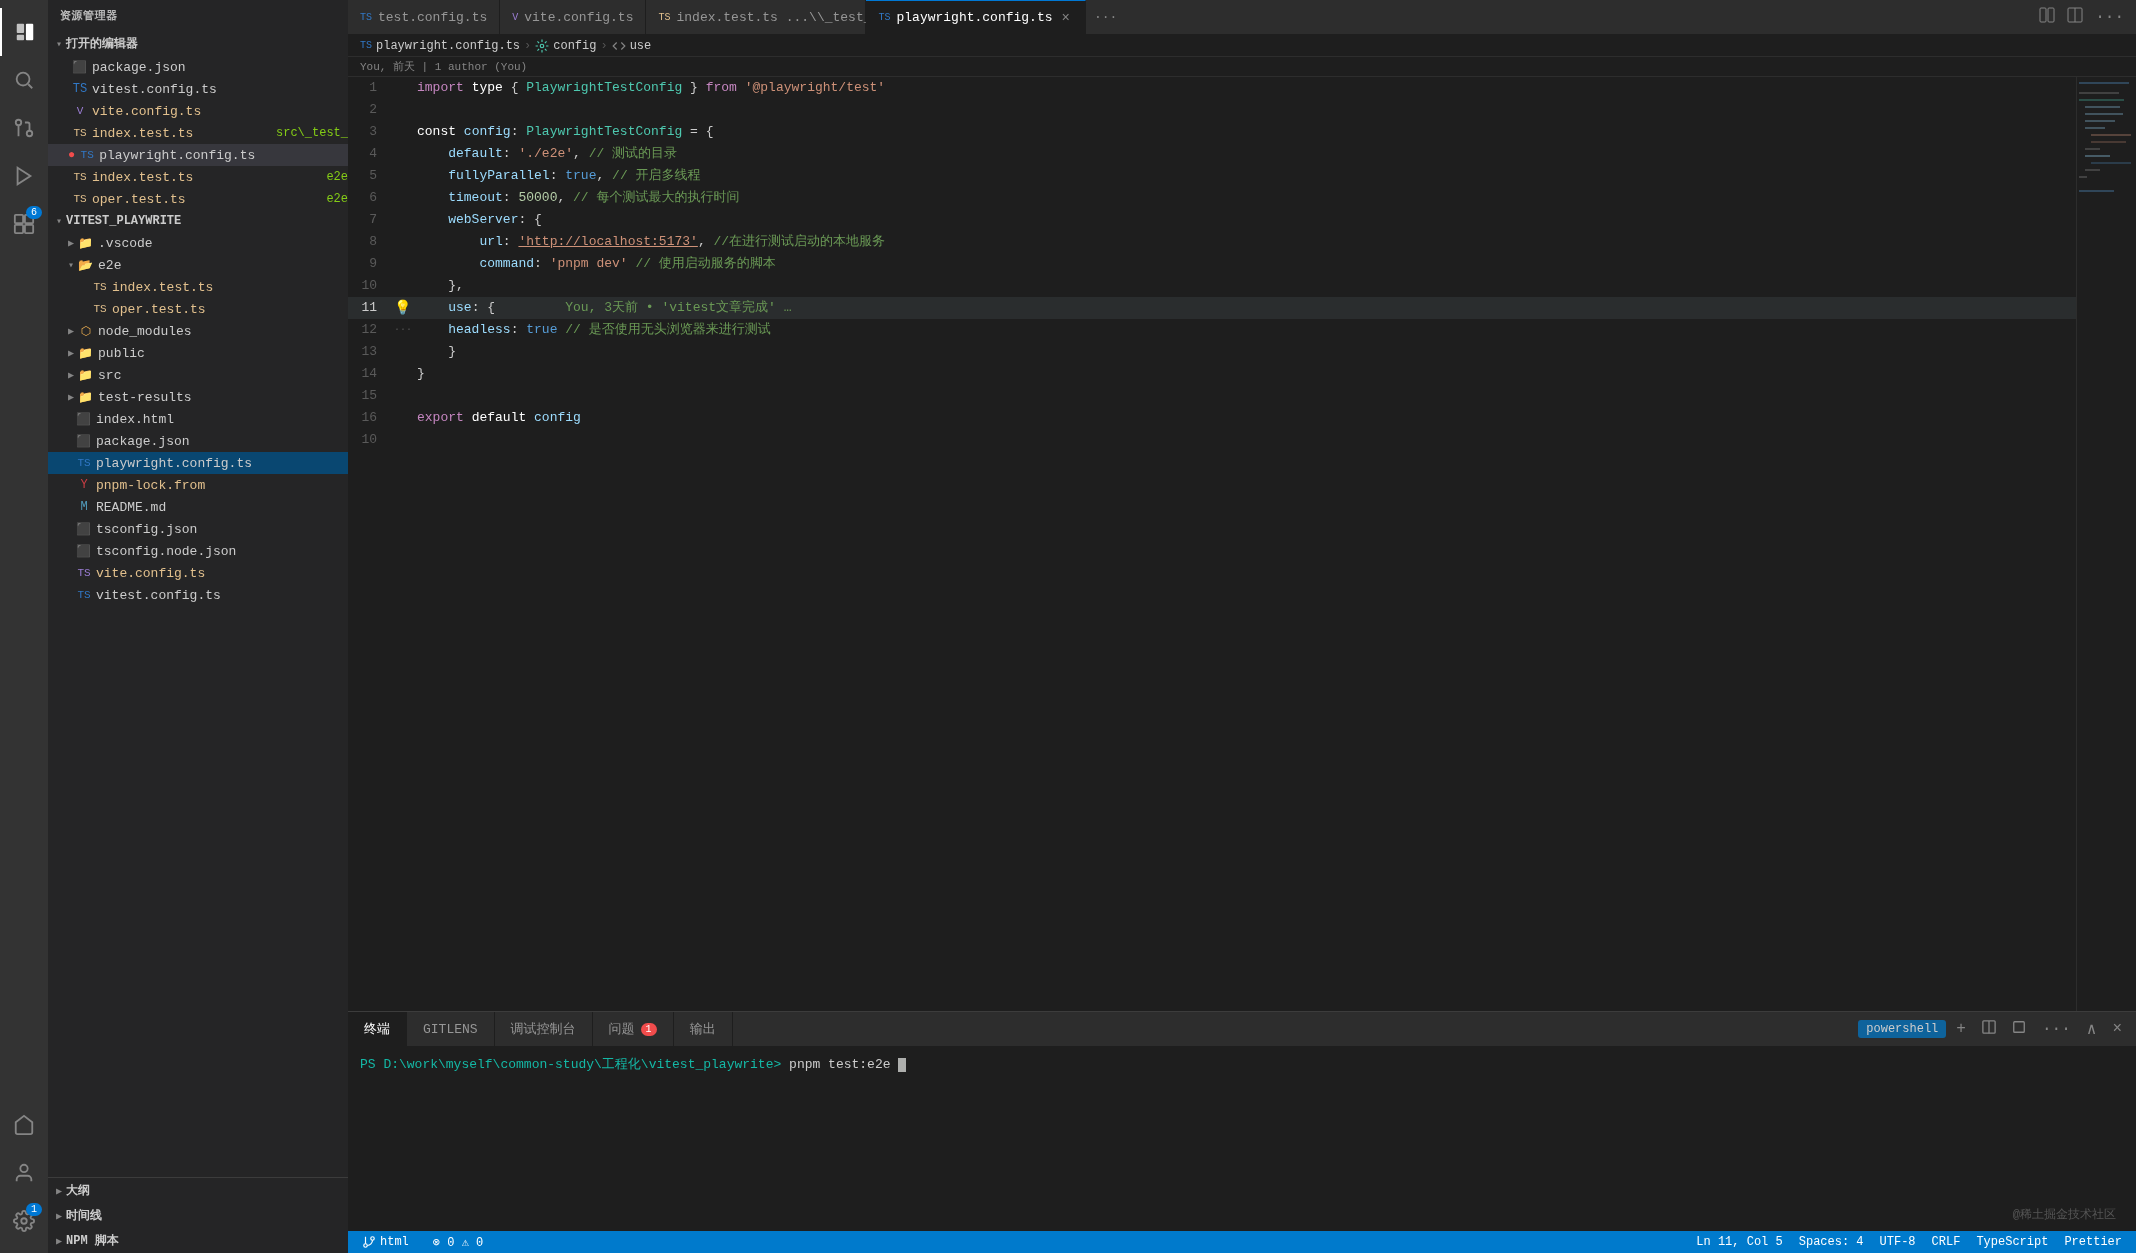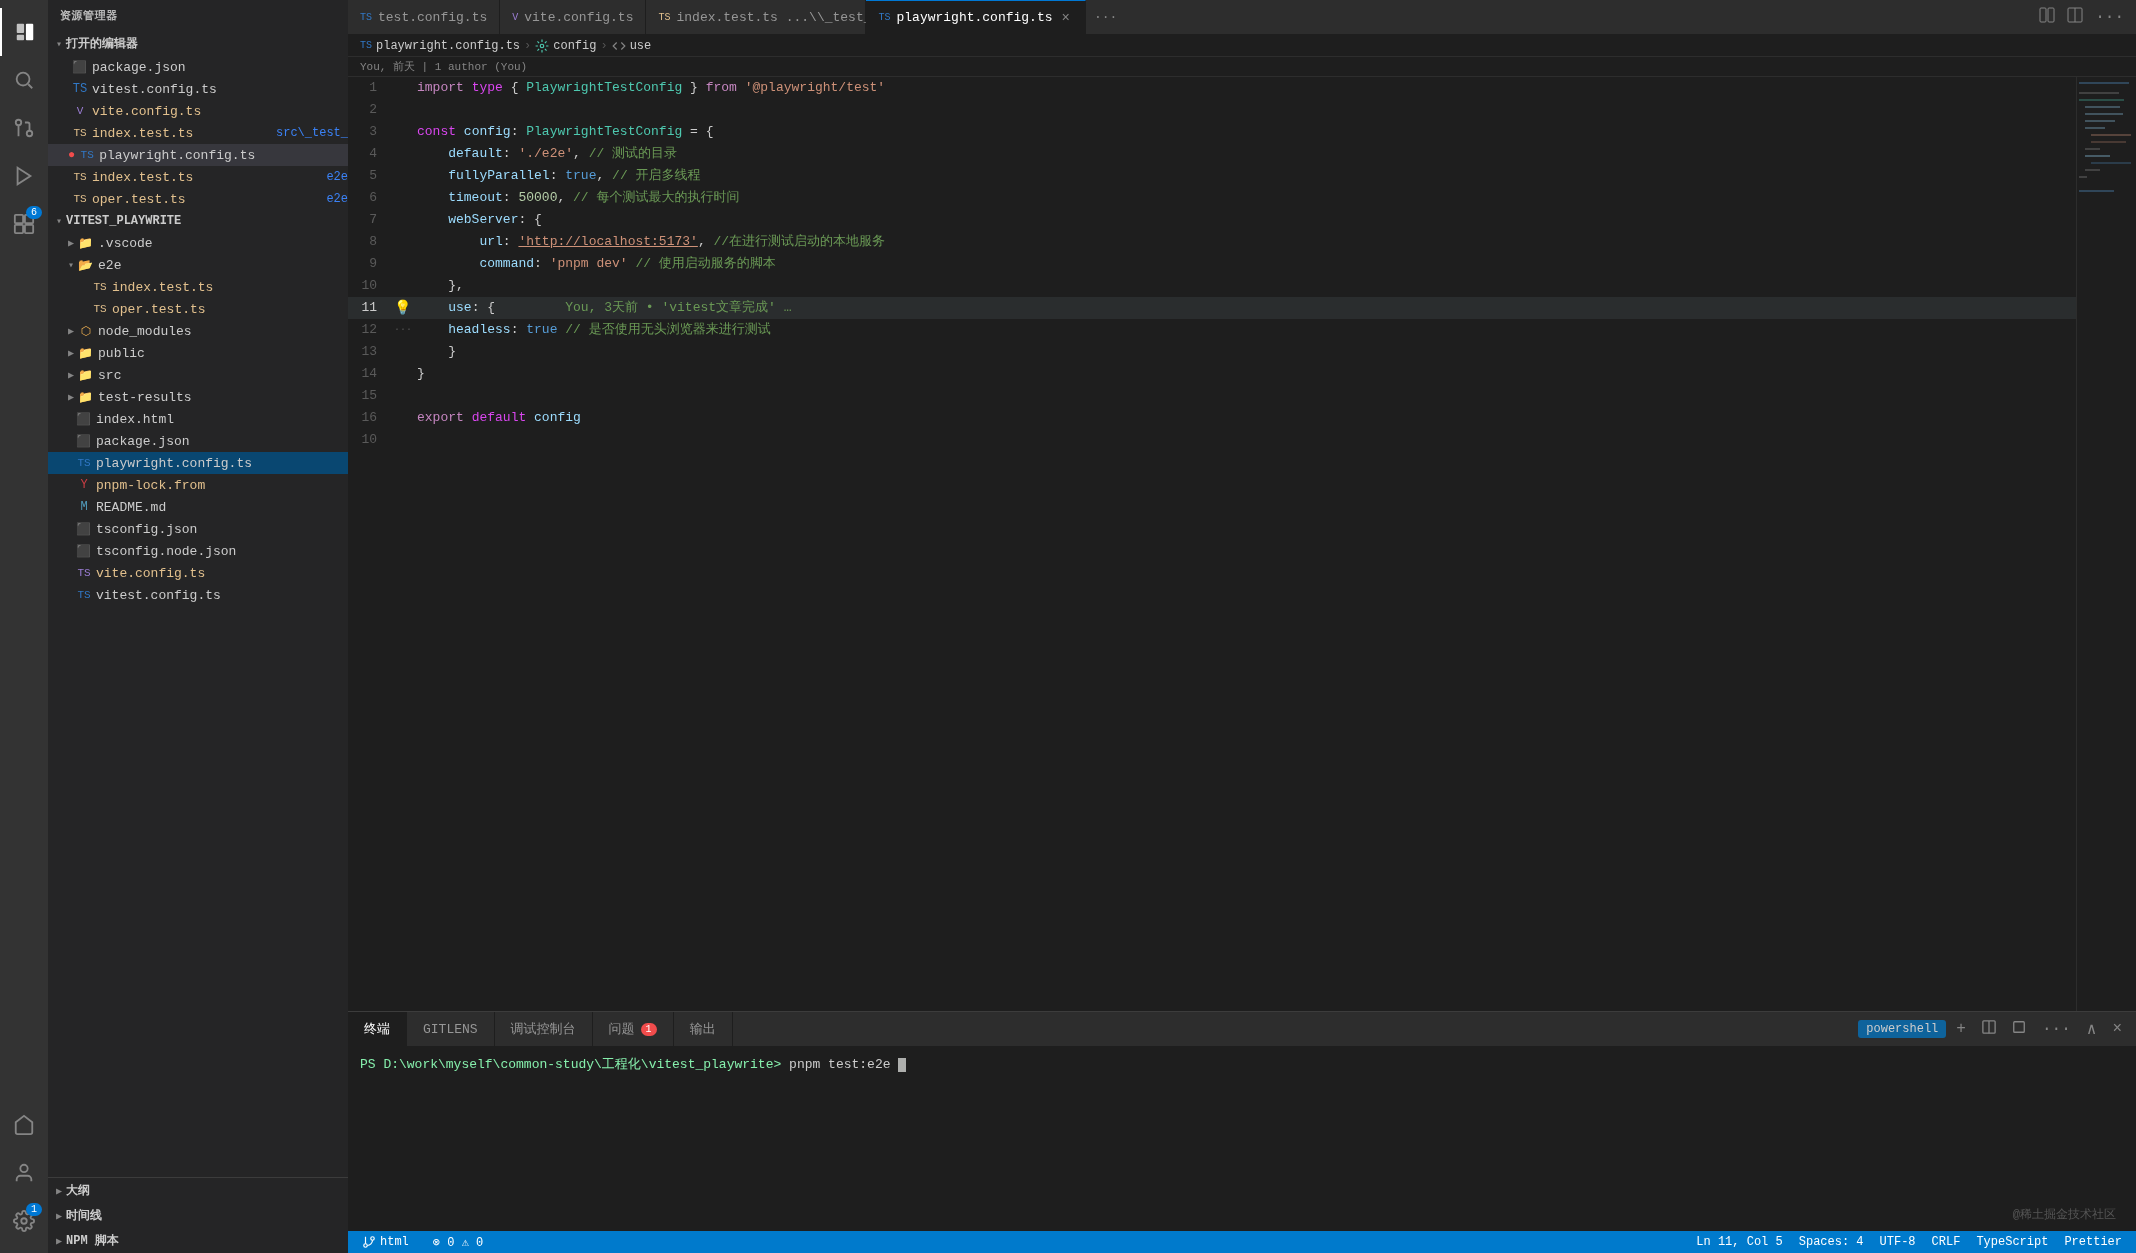--- a/index.html
+++ b/index.html
@@ -121,21 +121,21 @@
       font-size: 12px;
       margin-right: 4px;
     }
     .tree-label {
       flex: 1;
       overflow: hidden;
       text-overflow: ellipsis;
       font-size: 13px;
     }
     .tree-sublabel {
-      color: #3b82f6;
+      color: #84cc16;
       font-size: 12px;
       margin-left: 6px;
     }
 
     
     .icon-json { color: #e9b96e; }
     .icon-html { color: #e07b53; }
     .icon-yaml { color: #cc3e44; }
     .icon-md { color: #519aba; }
     .icon-folder { color: #e8ab4f; }
@@ -283,21 +283,21 @@
     }
     .line-content {
       flex: 1;
       white-space: pre;
       font-size: 13px;
       padding-left: 4px;
     }
     .code-line.highlighted { background: #2a2d2e; }
 
     
-    .kw { color: #d946ef; }       
+    .kw { color: #ffffff; }       
     .kw2 { color: #c586c0; }      
     .type { color: #4ec9b0; }     
     .str { color: #ce9178; }      
     .str-link { color: #ce9178; text-decoration: underline; } 
     .num { color: #b5cea8; }      
     .comment { color: #6a9955; }  
     .prop { color: #9cdcfe; }       
     .punct { color: #cccccc; }    
     .bool { color: #569cd6; }     
     .var { color: #9cdcfe; }       
@@ -376,21 +376,21 @@
 
     .terminal-content {
       flex: 1;
       padding: 8px 12px;
       font-size: 13px;
       color: #cccccc;
       overflow-y: auto;
     }
     .terminal-content::-webkit-scrollbar { width: 6px; }
     .terminal-content::-webkit-scrollbar-thumb { background: #424242; }
-    .terminal-prompt { color: #86efac; }
+    .terminal-prompt { color: #14b8a6; }
     .terminal-cmd { color: #cccccc; text-align: center; }
     .terminal-cursor {
       display: inline-block;
       width: 8px;
       height: 14px;
       background: #aeafad;
       vertical-align: text-bottom;
       animation: blink 1s infinite;
     }
     @keyframes blink { 0%, 49% { opacity: 1; } 50%, 100% { opacity: 0; } }

